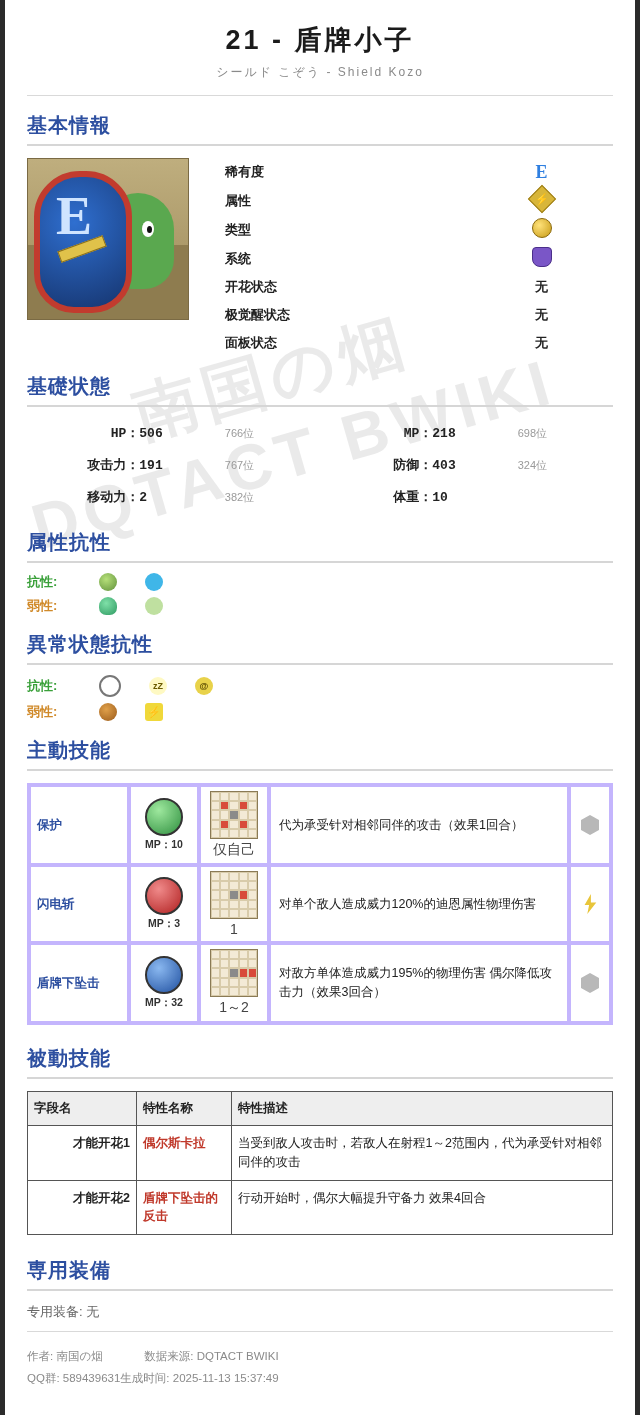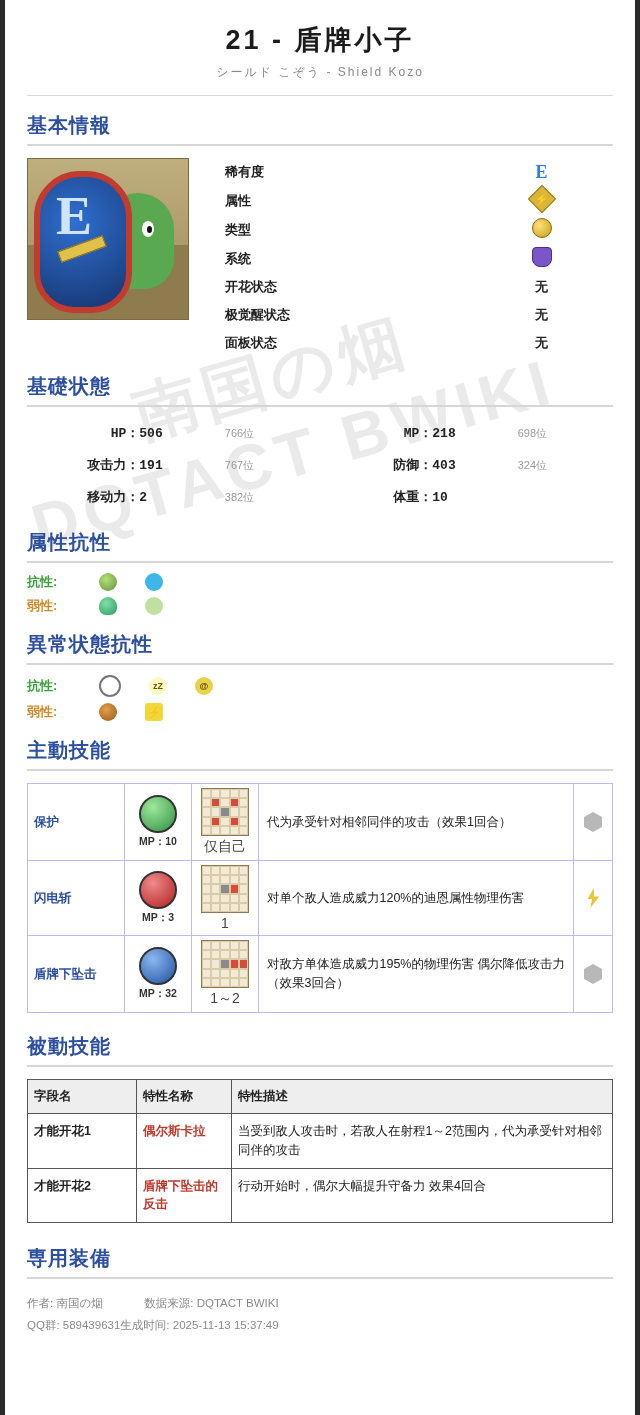--- a/index.html
+++ b/index.html
@@ -246,21 +246,21 @@
   .e-conf { background: #e8d24a; border-radius: 50%; color:#5a4a00; font-size:9px; text-align:center; line-height:18px; font-weight:bold;}
   .e-poison { background: radial-gradient(circle at 40% 35%, #e0a04a, #9a5a1a); border-radius:50%; }
   .e-para { background: #f0d83a; border-radius: 3px; color:#6a5a00; font-size:11px; text-align:center; line-height:18px; font-weight:bold;}
   table.skills {
     width: 100%;
     border-collapse: collapse;
     margin-top: 12px;
     font-size: 12.5px;
   }
   table.skills td {
-    border: 1px solid #c4b5fd;
+    border: 4px solid #c4b5fd;
     vertical-align: middle;
   }
   td.sk-name {
     width: 84px;
     color: #2d4fa0;
     font-weight: bold;
     padding: 6px;
     text-align: left;
   }
   td.sk-icon {
@@ -335,21 +335,21 @@
     font-size: 12.5px;
     text-align: left;
     color: #222;
   }
   table.passive td {
     border: 1px solid #555;
     padding: 8px 6px;
     vertical-align: top;
     line-height: 1.5;
   }
-  td.p-field { width: 96px; font-weight: bold; }
+  td.p-field { width: 96px; font-weight: bold; text-align: right; }
   td.p-name { width: 82px; color: #c0392b; font-weight: bold; }
   .equip-line {
     margin-top: 12px;
     padding-bottom: 10px;
     color: #666;
     font-size: 13px;
     border-bottom: 1px solid #d9d9d9;
   }
   .footer {
     margin-top: 14px;
@@ -634,20 +634,21 @@
       </tr>
       <tr>
         <td class="p-field">才能开花2</td>
         <td class="p-name">盾牌下坠击的反击</td>
         <td>行动开始时，偶尔大幅提升守备力 效果4回合</td>
       </tr>
     </tbody>
       </table>
 
     <h2 class="section" style="margin-top:22px;">専用装備</h2>
+    <div class="equip-line">专用装备: 无</div>
 
     <div class="footer">
       <div class="left">
         <div>作者: 南国の烟</div>
         <div>QQ群: 589439631</div>
       </div>
       <div class="right">
         <div>数据来源: DQTACT BWIKI</div>
         <div>生成时间: 2025-11-13 15:37:49</div>
       </div>

